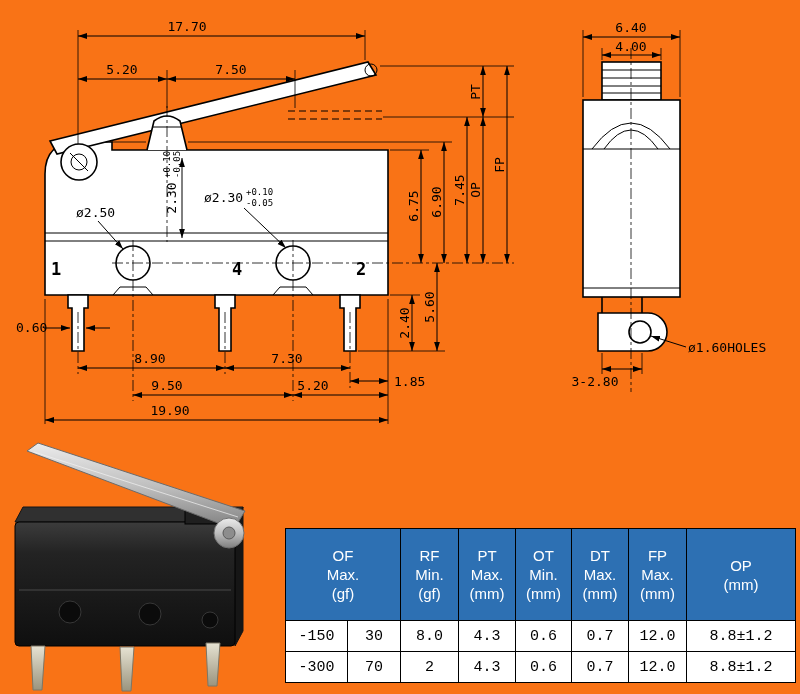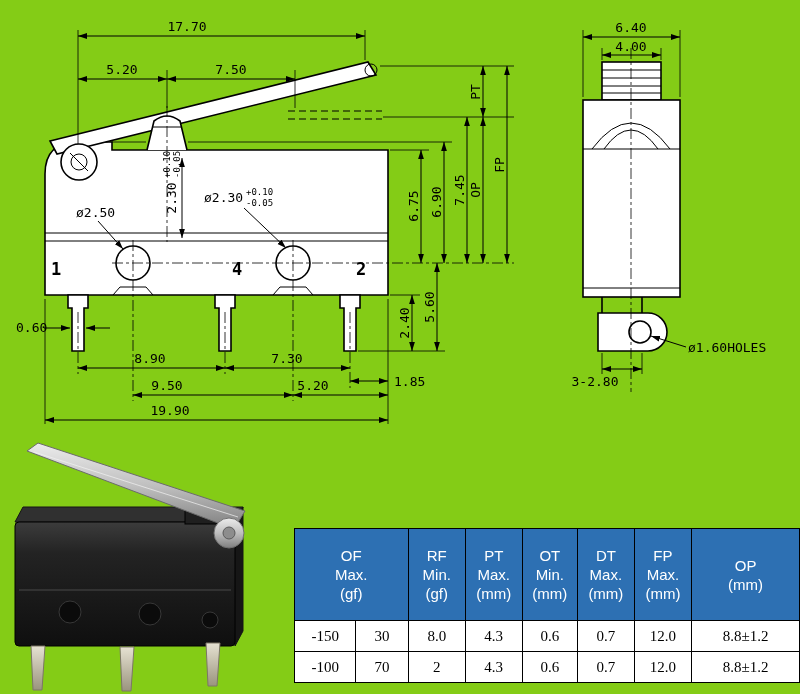--- a/index.html
+++ b/index.html
@@ -1,33 +1,33 @@
 <!DOCTYPE html>
 <html style="--table-header-bg: #2d70b3; --table-header-text: #ffffff;"><head>
 <meta charset="utf-8">
 <style>
   html,body{margin:0;padding:0;background:#fff;}
-  #stage{position:relative;width:800px;height:694px;background:#84cc16;overflow:hidden;font-family:"Liberation Sans",sans-serif;}
+  #stage{position:relative;width:800px;height:694px;background:#f97316;overflow:hidden;font-family:"Liberation Sans",sans-serif;}
   #drawing{position:absolute;left:0;top:0;}
   .thick{stroke:#000;stroke-width:1.6;fill:none;}
   .thickf{stroke:#000;stroke-width:1.6;fill:#fff;}
   .thin{stroke:#000;stroke-width:1;fill:none;}
   .xthin{stroke:#000;stroke-width:0.8;fill:none;}
   .dash{stroke-dasharray:7 4;}
   .cdash{stroke-dasharray:11 3 3 3;}
   text.dim{font:13px "DejaVu Sans Mono",monospace;fill:#000;}
   text.dimsm{font:9px "DejaVu Sans Mono",monospace;fill:#000;}
   text.term{font:bold 17px "DejaVu Sans Mono",monospace;fill:#000;}
-  #spec-table{position:absolute;left:294px;top:528px;border-collapse:collapse;table-layout:fixed;}
+  #spec-table{position:absolute;left:285px;top:528px;border-collapse:collapse;table-layout:fixed;}
   #spec-table th,#spec-table td{border:1px solid #000;padding:0;}
   #spec-table th{background:var(--table-header-bg,#2d70b3);color:var(--table-header-text,#fff);
     font-weight:normal;font-size:15px;line-height:19px;white-space:pre-line;height:91px;
     text-align:center;vertical-align:middle;font-family:"Liberation Sans",sans-serif;}
   #spec-table td{font-size:15px;height:30px;text-align:center;vertical-align:middle;background:#fff;color:#000;
-    font-family:Liberation Serif, serif;}
+    font-family:Liberation Mono, monospace;}
 </style>
 </head>
 <body>
 
 <div id="stage">
 
 <svg id="drawing" width="800" height="694" viewBox="0 0 800 694">
   <defs>
     <marker id="ah" viewBox="0 0 9 7" refX="9" refY="3.5" markerWidth="9" markerHeight="7" orient="auto-start-reverse" markerUnits="userSpaceOnUse">
       <path d="M0,0.6 L9,3.5 L0,6.4 Z" fill="#000"></path>
@@ -307,21 +307,21 @@
       <td>-150</td>
       <td>30</td>
       <td>8.0</td>
       <td>4.3</td>
       <td>0.6</td>
       <td>0.7</td>
       <td>12.0</td>
       <td>8.8±1.2</td>
     </tr>
     <tr>
-      <td>-100</td>
+      <td>-300</td>
       <td>70</td>
       <td>2</td>
       <td>4.3</td>
       <td>0.6</td>
       <td>0.7</td>
       <td>12.0</td>
       <td>8.8±1.2</td>
     </tr>
   </tbody>
 </table>

